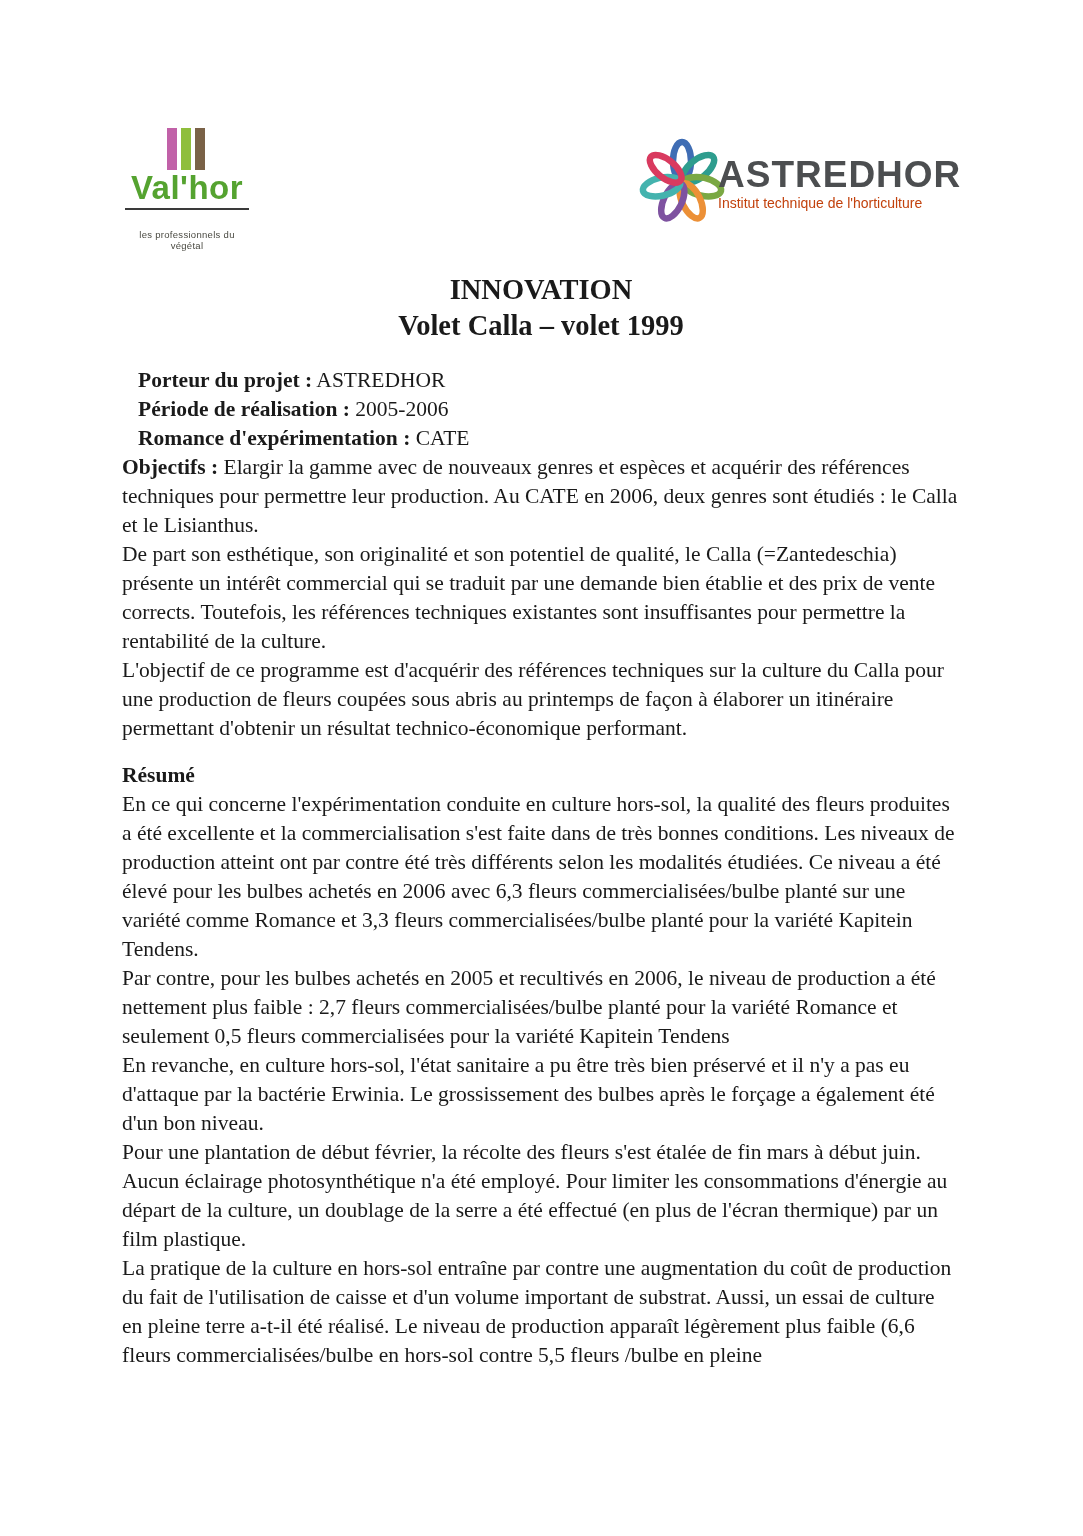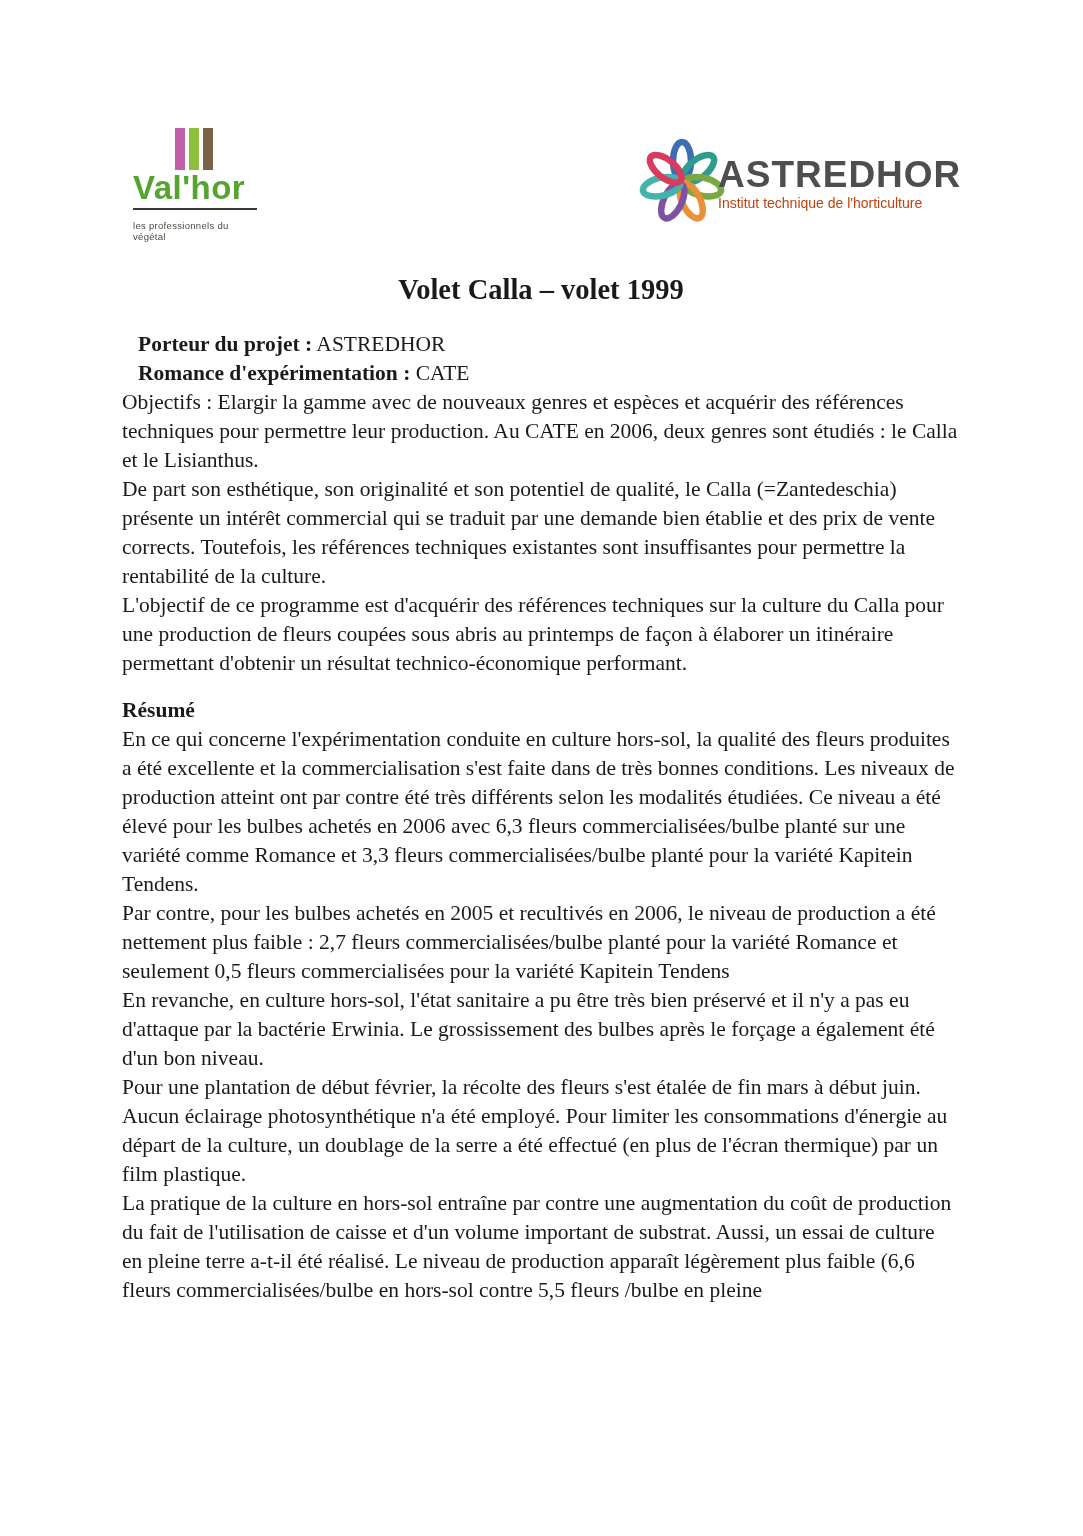--- a/index.html
+++ b/index.html
@@ -5,29 +5,29 @@
   html,body{margin:0;padding:0;background:#fff;}
   .page{
     position:relative;
     width:1083px;height:1536px;
     background:#ffffff;
     font-family:"Liberation Serif", serif;
     color:#1a1a1a;
     overflow:hidden;
   }
   
-  .valhor{position:absolute;left:133px;top:128px;width:124px;}
+  .valhor{position:absolute;left:125px;top:128px;width:124px;text-align:center;}
   .valhor-stripes{display:block;margin:0 auto;}
   .valhor-wordmark{
     font-family:"Liberation Sans", sans-serif;
     font-weight:bold;font-size:33px;line-height:36px;
     color:#55a330;letter-spacing:0.5px;
   }
   .valhor-tagline{
-    margin-top:2px;border-top:2px solid #3a3a3a;padding-top:10px;
+    margin-top:2px;border-top:2px solid #3a3a3a;padding-top:19px;
     font-family:"Liberation Sans", sans-serif;
     font-size:9.5px;color:#4a4a42;letter-spacing:0.3px;
   }
   .astredhor{position:absolute;left:636px;top:134px;display:flex;align-items:center;}
   .astredhor-text{margin-left:-10px;margin-top:6px;}
   .astredhor-wordmark{
     font-family:"Liberation Sans", sans-serif;
     font-weight:bold;font-size:37px;line-height:38px;
     color:#4c4e50;letter-spacing:1px;
   }
@@ -38,21 +38,21 @@
   
   .content{position:absolute;left:122px;top:272px;width:838px;}
   .title-block{text-align:center;font-weight:bold;}
   .title-line{font-size:28.5px;line-height:36px;}
   .meta-block{margin-top:22px;font-size:21.5px;line-height:29px;margin-left:16px;}
   .meta-label{font-weight:bold;}
   .body-text{font-size:21.5px;line-height:29px;}
   p.para{margin:0;}
   .gap-before{margin-top:29px;}
   .first-para{margin-top:31px;}
-  .lead{font-weight:normal;}
+  .lead{font-weight:bold;}
   .resume-heading{font-weight:bold;margin-top:18px;}
 </style>
 </head>
 <body>
 
 <div class="page">
 
   <div class="valhor">
     <svg class="valhor-stripes" width="40" height="42" viewBox="0 0 40 42">
       <rect x="0" y="0" width="10" height="42" fill="#c161a8"></rect>
@@ -89,26 +89,30 @@
     </svg>
     <div class="astredhor-text">
       <div class="astredhor-wordmark">ASTREDHOR</div>
       <div class="astredhor-tagline">Institut technique de l'horticulture</div>
     </div>
   </div>
 
   <div class="content">
 
     <div class="title-block">
+      <div class="title-line">INNOVATION</div>
       <div class="title-line">Volet Calla – volet 1999</div>
     </div>
 
     <div class="meta-block">
       <div>
         <span class="meta-label">Porteur du projet :</span><span> ASTREDHOR</span>
+      </div>
+      <div>
+        <span class="meta-label">Période de réalisation :</span><span> 2005-2006</span>
       </div>
       <div>
         <span class="meta-label">Romance d'expérimentation :</span><span> CATE</span>
       </div>
     </div>
 
     <div class="body-text">
 
       <p class="para first-para">
         <span class="lead">Objectifs : </span><span>Elargir la gamme avec de nouveaux genres et espèces et acquérir des références techniques pour permettre leur production. Au CATE en 2006, deux genres sont étudiés : le Calla et le Lisianthus.</span>

